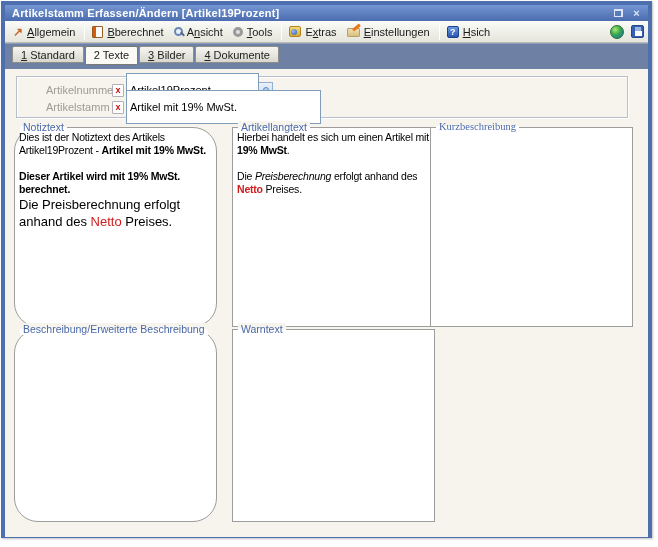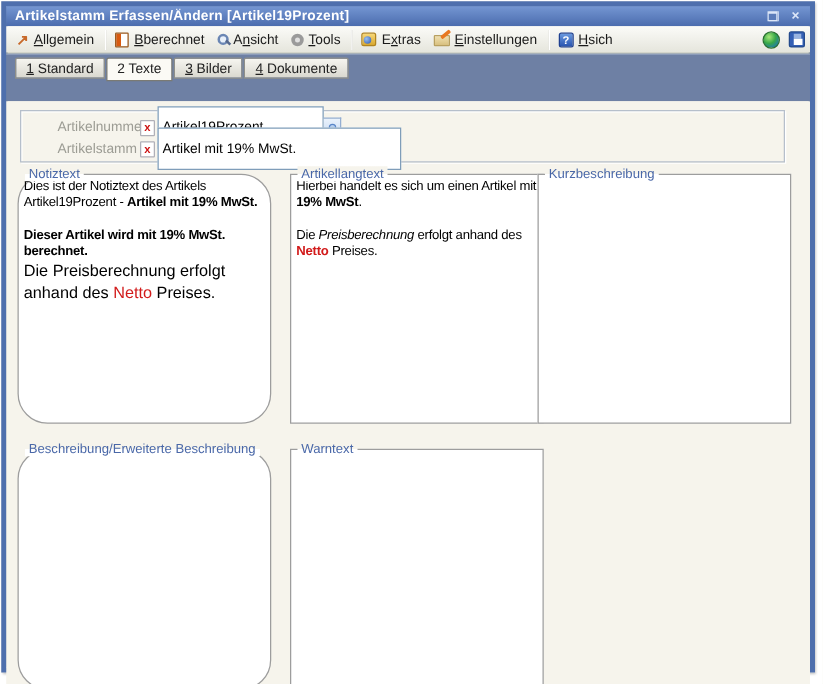--- a/index.html
+++ b/index.html
@@ -49,21 +49,21 @@
              display:flex; align-items:center; justify-content:center;
              background:linear-gradient(#6a9ae0,#2a55b0); border:1px solid #1f4090; }
   .globe-ic { width:14px; height:14px; border-radius:50%;
               background:radial-gradient(circle at 35% 30%, #a8e87a, #38a848 45%, #1a70c0 90%);
               border:1px solid #2a7030; }
   .save-ic { width:13px; height:13px; background:#3560b5; border-radius:2px; position:relative;
              border:1px solid #24folder478; border:1px solid #244a8c; margin-left:7px; }
   .save-ic::before { content:""; position:absolute; left:3px; top:1px; width:6px; height:4px; background:#9ab4e0; }
   .save-ic::after { content:""; position:absolute; left:3px; bottom:1px; width:7px; height:5px; background:#fff; }
   
-  .tabstrip { height:38px; background:#6e80a4; border-top:1px solid #8c9cba;
+  .tabstrip { height:26px; background:#6e80a4; border-top:1px solid #8c9cba;
               display:flex; align-items:flex-start; padding:2px 16px 0 7px; }
   .tab { height:17px; padding:2px 8px 0 8px; font-size:11px; color:#222;
          background:linear-gradient(#f6f5f0,#d9d8cf); border:1px solid #8f8f89;
          border-radius:2px 2px 0 0; margin-right:1px; white-space:nowrap; cursor:default; }
   .tab.active { background:#fbfaf5; height:19px; border-color:#7a7a74; position:relative; z-index:2; }
   
   .content { position:relative; height:468px; background:#f6f4ec; }
   .form-frame { position:absolute; left:11px; top:7px; width:612px; height:42px;
                 border:1px solid #b6bfcb; box-shadow:inset 1px 1px 0 #fff, 1px 1px 0 #fff; }
   .field-row { position:absolute; left:29px; display:flex; align-items:center; height:16px; }
@@ -79,22 +79,22 @@
   .lookup-btn i { width:6px; height:6px; border-radius:50%; border:1px solid #5a86c8; background:#b8d0f0; display:block; }
   
   .gbox { position:absolute; background:#fff; border:1px solid #9d9d9d; }
   .gbox .glabel { position:absolute; top:-7px; left:5px; padding:0 3px; font-size:10.5px;
                   color:#4a68a8; background:linear-gradient(#f6f4ec 50%, #ffffff 50%); white-space:nowrap; }
   .gbox .gtext { padding:3px 4px; font-size:10.5px; line-height:13px; color:#000;
                  letter-spacing:-0.2px; }
   .red-text { color:#d21b1b; }
   .big-text { font-size:13px; line-height:17px; letter-spacing:0; }
   .row1 { top:58px; height:200px; width:203px; }
-  .row2 { top:278px; height:193px; width:203px; }
-  .col1 { left:9px;border-radius:24px; } .col2 { left:217px;margin-left:10px; } .col3 { left:425px; }
+  .row2 { top:260px; height:193px; width:203px; }
+  .col1 { left:9px;border-radius:24px; } .col2 { left:217px;margin-left:10px; } .col3 { left:425px;font-family:Liberation Serif, serif; }
 </style>
 </head>
 <body>
 
 <div class="window">
 
   <div class="titlebar">
     <span class="title">Artikelstamm Erfassen/Ändern [Artikel19Prozent]</span>
     <span class="winbtn">
         <span class="restore-glyph"></span>

